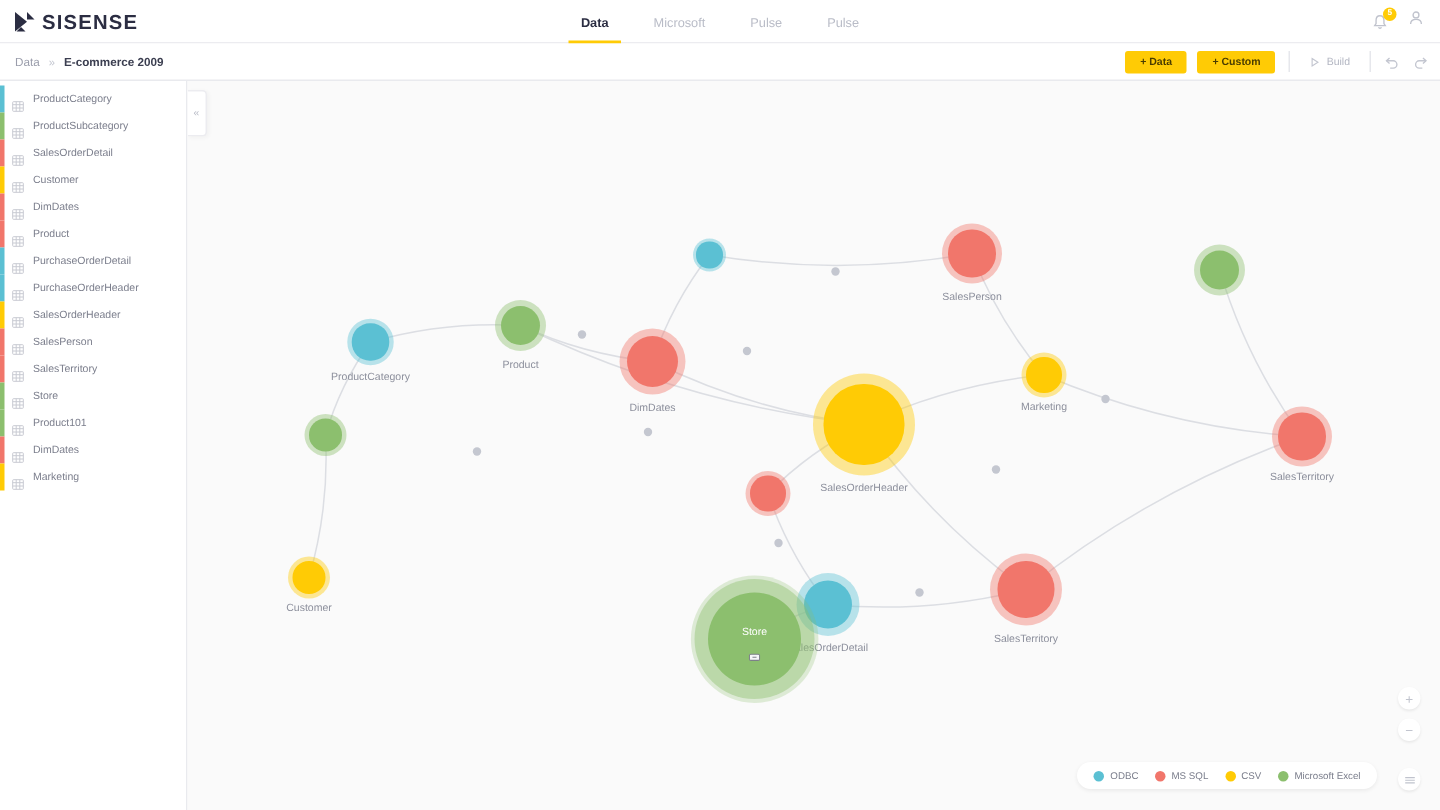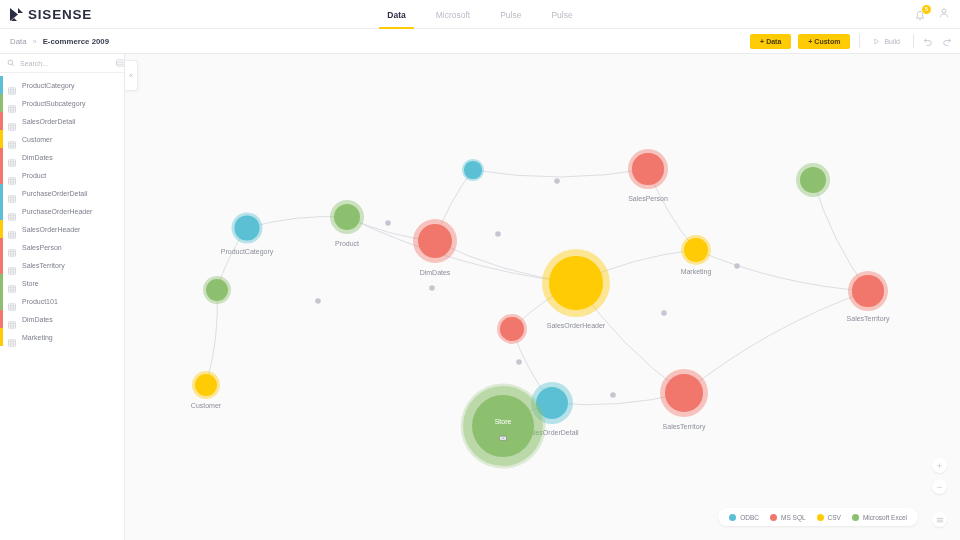--- a/index.html
+++ b/index.html
@@ -208,38 +208,20 @@
       <span class="icon-ghost">
         <svg width="10" height="9" viewBox="0 0 12 11" fill="none" stroke="#c3c6d0" stroke-width="1.1">
           <path d="M8 2 L10.5 4.3 L8 6.6"></path>
           <path d="M10.5 4.3 H5 a3 3 0 0 0 0 6 H7.5"></path>
         </svg>
       </span>
     </div>
   </div>
 
   <div class="sidebar">
-    <div class="search-row">
-      <span style="display:flex;">
-        <svg width="8" height="8" viewBox="0 0 12 12" fill="none" stroke="#b6b9c4" stroke-width="1.2">
-          <circle cx="5" cy="5" r="3.5"></circle>
-            <path d="M7.6 7.6 L10.5 10.5"></path>
-        </svg>
-      </span>
-      <input class="search-input" placeholder="Search..." style="">
-      <span class="srow-icons">
-        <span style="display:flex;">
-          <svg width="9" height="8" viewBox="0 0 12 10" fill="none" stroke="#d2d4db" stroke-width="1.1">
-            <rect x="0.8" y="0.8" width="10.4" height="8.4" rx="0.8"></rect>
-            <path d="M0.8 3.8 H11.2 M0.8 6.6 H11.2"></path>
-          </svg>
-        </span>
-
-      </span>
-    </div>
     <div class="tlist" id="table-list">
         <div class="titem" style="--c: #5bc0d3;">
           <span class="tbl-ico"><svg width="8" height="8" viewBox="0 0 12 12" fill="none" stroke="#c8cad2" stroke-width="1">
               <rect x="0.7" y="1.2" width="10.6" height="9.6" rx="0.7"></rect>
               <path d="M0.7 4.2 H11.3 M0.7 7.5 H11.3 M4.2 1.2 V10.8 M7.8 1.2 V10.8"></path>
             </svg></span>
           <span class="titem-label">ProductCategory</span>
           <i style="position: absolute; left: 0px; top: 0px; bottom: 0px; width: 3px; background: rgb(91, 192, 211);"></i>
         </div>
         <div class="titem" style="--c: #8cbf6e;">

